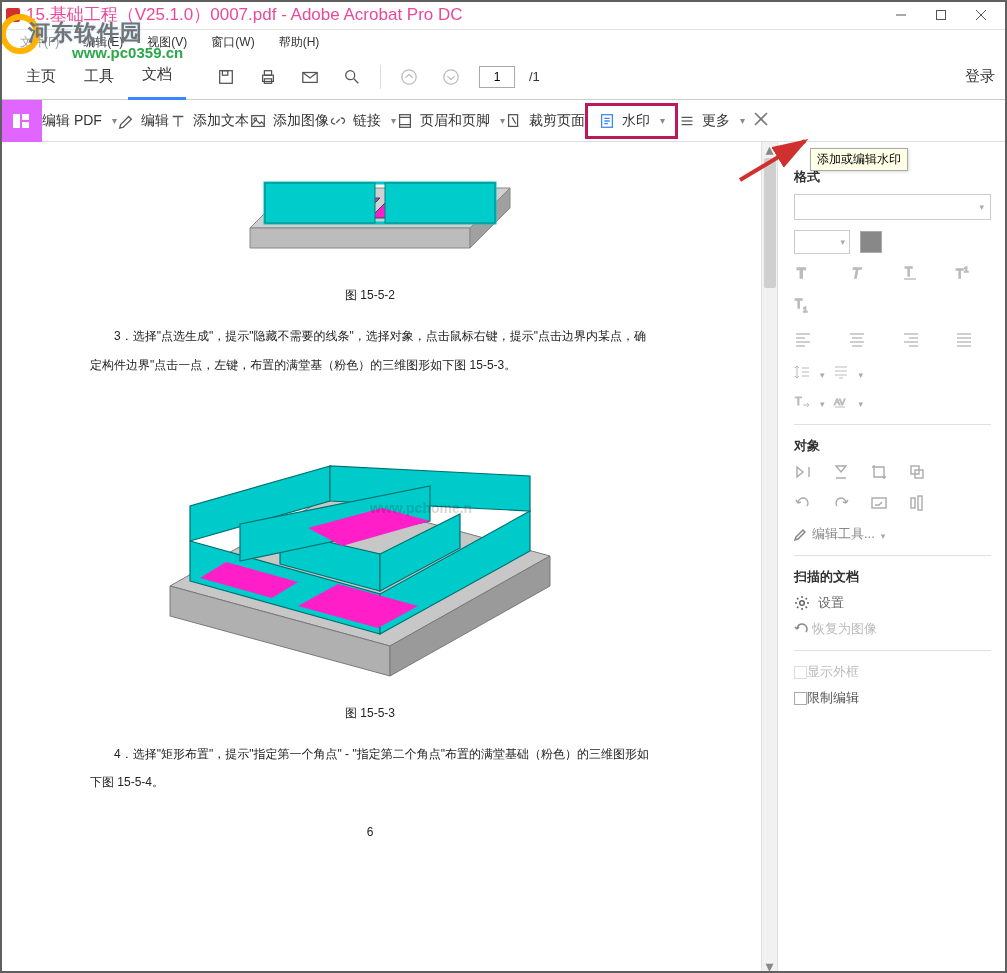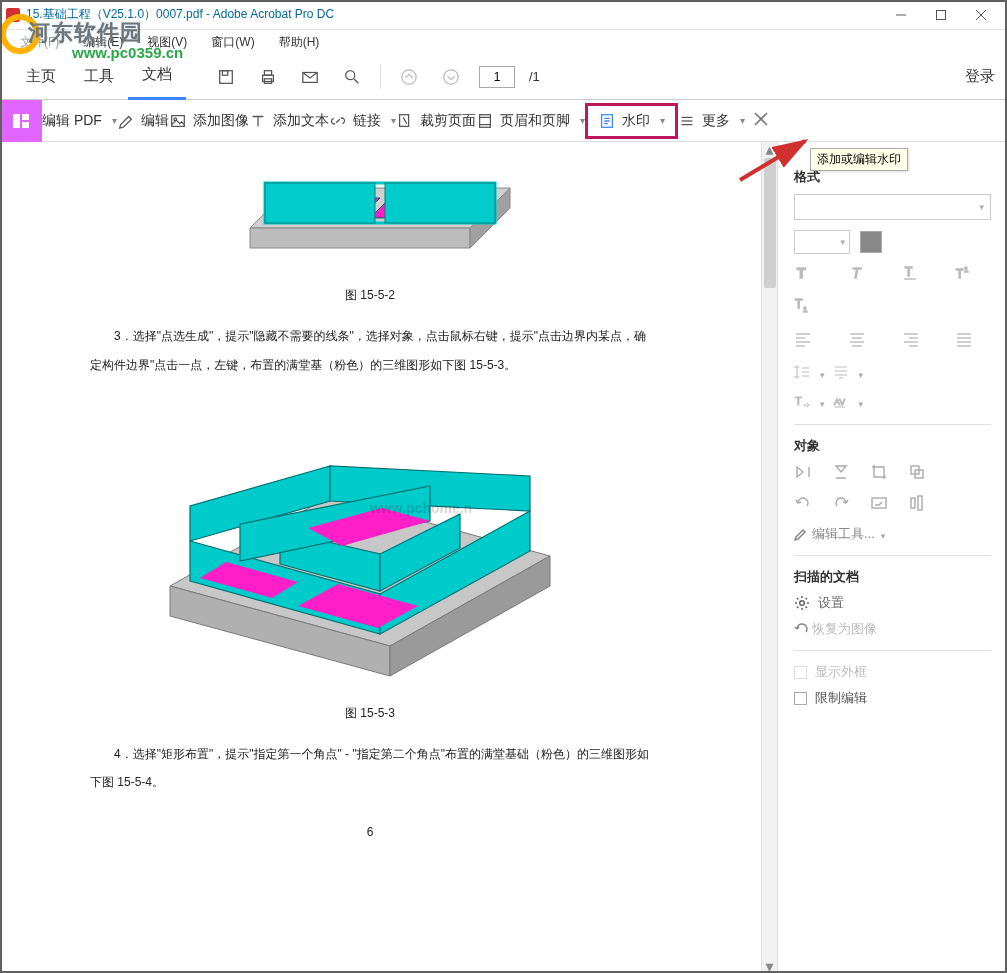--- a/index.html
+++ b/index.html
@@ -5,21 +5,21 @@
 * { margin:0; padding:0; box-sizing:border-box; font-family:"Microsoft YaHei","Segoe UI",sans-serif; }
 body { width:1007px; height:973px; background:#fff; overflow:hidden; position:relative; }
 
 
 .wm { position:absolute; color:#737373; font-weight:700; z-index:9000; pointer-events:none; }
 .wm.logo { left:0; top:14px; font-size:22px; letter-spacing:1px; text-shadow:0 0 3px rgba(0,140,255,.25); }
 .wm.logo .o { display:inline-block; width:40px; height:40px; border:6px solid #ffb300; border-radius:50%; vertical-align:middle; margin-right:-12px; }
 .wm.url { left:72px; top:44px; font-size:15px; color:#2ba84a; font-weight:700; }
 
 
-.titlebar { height:30px; display:flex; align-items:center; padding:0 6px; font-size:12px; color:#0369a1; border-bottom:1px solid #e5e5e5; }
+.titlebar { height:30px; display:flex; align-items:center; padding:0 6px; font-size:17px; color:#ec4899; border-bottom:1px solid #e5e5e5; }
 .titlebar .icon { width:14px; height:14px; background:#d03030; margin-right:6px; border-radius:2px; }
 .titlebar .spacer { flex:1; }
 .winbtn { width:40px; height:28px; display:flex; align-items:center; justify-content:center; color:#555; }
 .winbtn svg { width:10px; height:10px; }
 
 
 .menubar { height:24px; display:flex; align-items:center; font-size:12px; color:#333; padding-left:8px; }
 .menubar span { padding:2px 12px; }
 .menubar .disabled { color:#999; }
 
@@ -78,21 +78,21 @@
 .rgrid4 .ibtn svg { width:18px; height:18px; stroke:#bbb; fill:none; stroke-width:1.4; }
 .dual { display:flex; align-items:center; gap:8px; margin-bottom:10px; }
 .dual .lbl svg { width:16px; height:16px; stroke:#bbb; fill:none; }
 .hr { height:1px; background:#e0e0e0; margin:12px 0; }
 .obj-row { display:flex; gap:20px; color:#999; margin-bottom:10px; }
 .obj-row svg { width:18px; height:18px; stroke:#aaa; fill:none; stroke-width:1.4; }
 .link-row { display:flex; align-items:center; gap:4px; color:#888; font-size:13px; margin-bottom:4px; }
 .link-row svg { width:14px; height:14px; stroke:#888; fill:none; stroke-width:1.5; }
 .gear-row { display:flex; align-items:center; gap:8px; color:#666; margin:8px 0; }
 .gear-row svg { width:16px; height:16px; stroke:#666; fill:none; stroke-width:1.5; }
-.check-row { display:flex; align-items:center; gap:8px; color:#888; font-size:13px; margin:8px 0; }
+.check-row { display:flex; align-items:center; color:#888; font-size:13px; margin:8px 0; }
 .check-row .cb { width:13px; height:13px; border:1px solid #aaa; display:inline-block; }
 
 
 .frame { position:absolute; inset:0; border:2px solid #606060; pointer-events:none; box-shadow:3px 3px 0 rgba(0,0,0,.15); z-index:9999; }
 
 .caret::after { content:"▾"; font-size:10px; margin-left:4px; color:#888; }
 .caret-s::after { content:"▾"; font-size:9px; margin-left:2px; color:#aaa; }
 </style>
 </head>
 <body>
@@ -198,52 +198,52 @@
     </div>
 
   <div class="et-item">
     <svg viewBox="0 0 20 20">
         <path d="M4 14l9-9 3 3-9 9-4 1z"></path>
       </svg>
     <span>编辑</span>
   </div>
   <div class="et-item">
     <svg viewBox="0 0 20 20">
+        <path d="M4 5h12M10 5v11"></path>
+      </svg>
+    <span>添加文本</span>
+  </div>
+  <div class="et-item">
+    <svg viewBox="0 0 20 20">
         <rect x="3" y="4" width="14" height="12"></rect>
         <circle cx="7" cy="8" r="1.5"></circle>
         <path d="M3 14l5-5 4 4 2-2 3 3"></path>
       </svg>
     <span>添加图像</span>
   </div>
-  <div class="et-item">
-    <svg viewBox="0 0 20 20">
-        <path d="M4 5h12M10 5v11"></path>
-      </svg>
-    <span>添加文本</span>
-  </div>
   <div class="et-item caret">
     <svg viewBox="0 0 20 20">
         <path d="M8 12l4-4M7 13a3 3 0 01-4-4l2-2M13 7a3 3 0 014 4l-2 2"></path>
       </svg>
     <span>链接</span>
-  </div>
-  <div class="et-item">
-    <svg viewBox="0 0 20 20">
-        <rect x="4" y="3" width="10" height="13"></rect>
-        <path d="M8 6l4 7"></path>
-      </svg>
-    <span>裁剪页面</span>
   </div>
   <div class="et-item caret">
     <svg viewBox="0 0 20 20">
         <rect x="4" y="3" width="12" height="14"></rect>
         <line x1="4" y1="6" x2="16" y2="6"></line>
         <line x1="4" y1="14" x2="16" y2="14"></line>
       </svg>
     <span>页眉和页脚</span>
+  </div>
+  <div class="et-item">
+    <svg viewBox="0 0 20 20">
+        <rect x="4" y="3" width="10" height="13"></rect>
+        <path d="M8 6l4 7"></path>
+      </svg>
+    <span>裁剪页面</span>
   </div>
   <div class="et-item highlight caret">
     <svg viewBox="0 0 20 20" style="stroke:#3b86ff">
         <rect x="4" y="3" width="12" height="14"></rect>
         <path d="M7 7h6M7 10h6M7 13h4"></path>
       </svg>
     <span>水印</span>
   </div>
   <div class="et-item caret">
     <svg viewBox="0 0 20 20">

